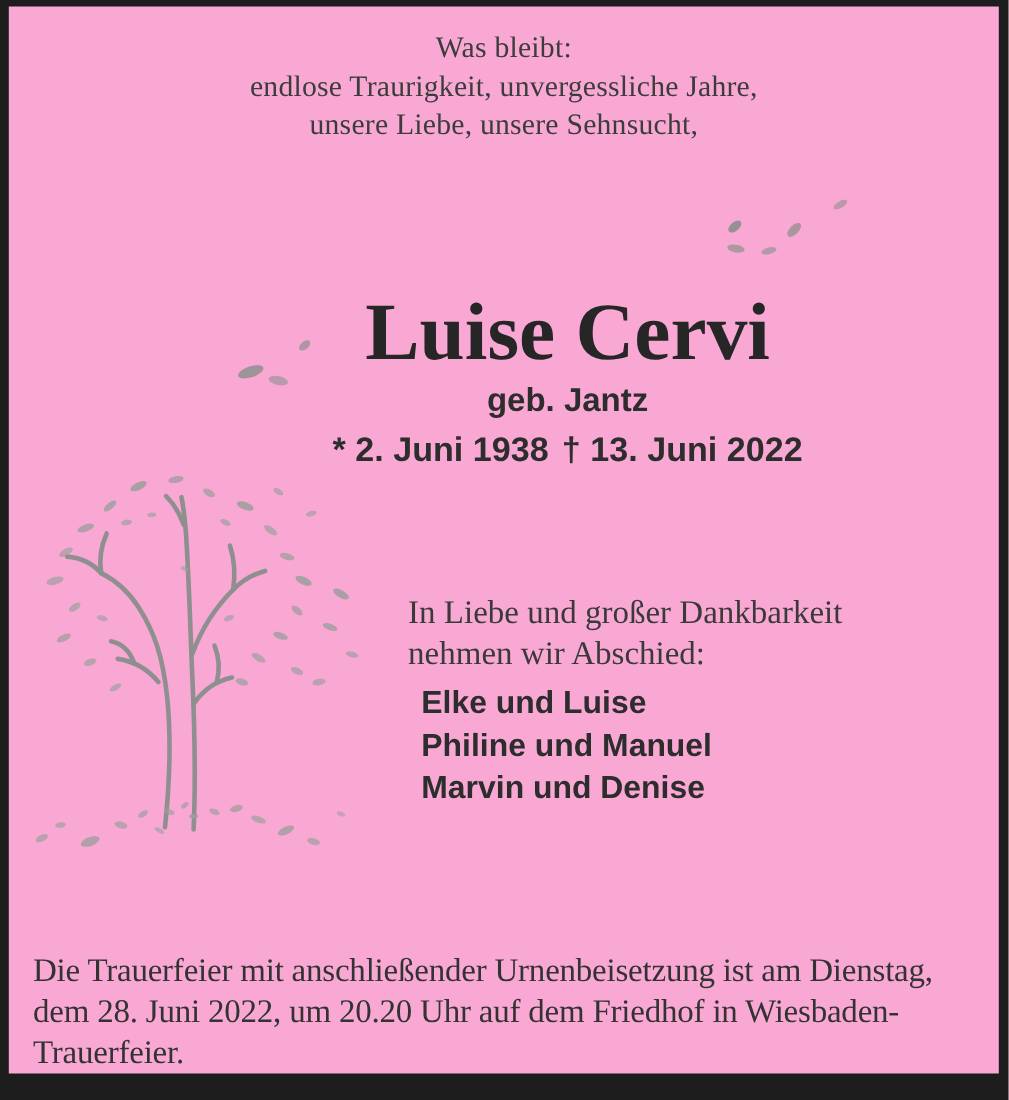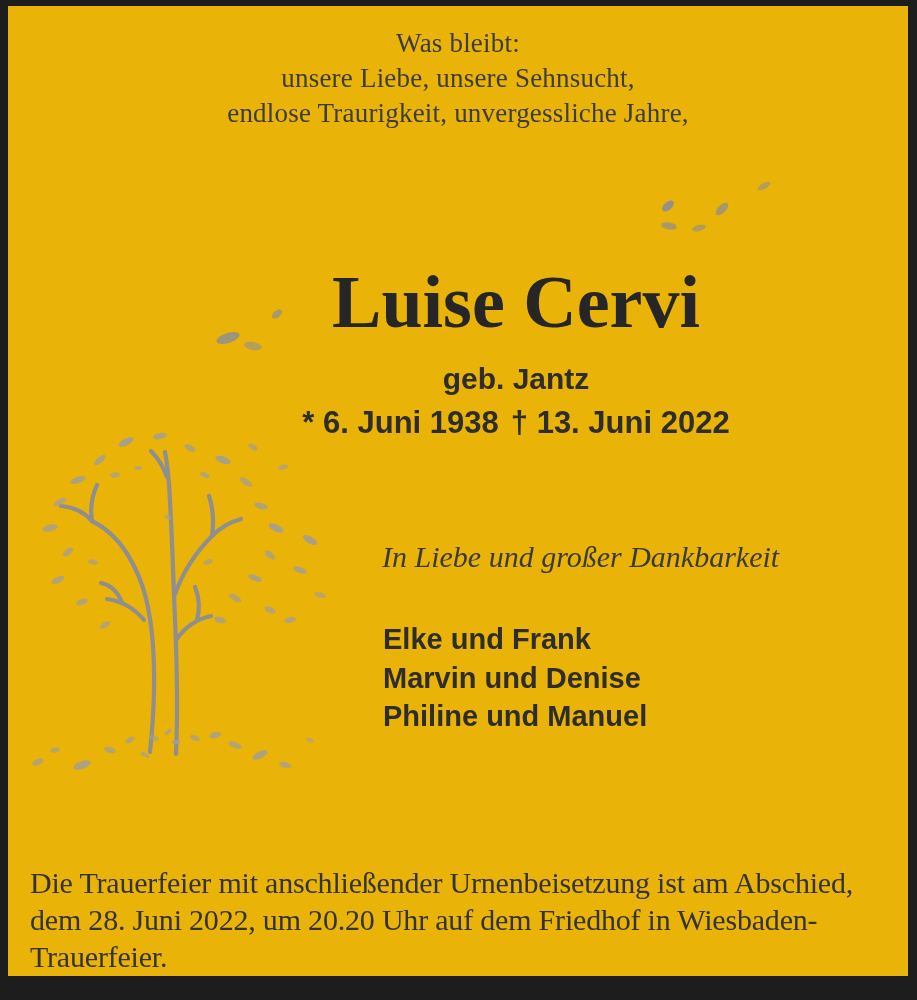--- a/index.html
+++ b/index.html
@@ -1,20 +1,20 @@
 <!DOCTYPE html>
 <html><head>
 <meta charset="utf-8">
 <style>
   html,body{margin:0;padding:0;background:#e9e9e9;}
   .page{
     position:relative;
     width:917px;height:1000px;
     box-sizing:border-box;
-    background:#eab308;
+    background:#f9a8d4;
     border-top:6px solid #1d1d1d;
     border-left:8px solid #1d1d1d;
     border-right:9px solid #1d1d1d;
     border-bottom:24px solid #1d1d1d;
     overflow:hidden;
     font-family:"Liberation Serif","DejaVu Serif",serif;
     color:#3a3a3a;
   }
   .serif{font-family:"Liberation Serif","DejaVu Serif",serif;}
   .sans{font-family:"Liberation Sans","DejaVu Sans",sans-serif;}
@@ -27,32 +27,32 @@
   }
   .deceased{
     position:absolute;left:115px;top:256px;width:786px;
     text-align:center;
   }
   .deceased .name{
     font-weight:700;font-size:74px;line-height:80px;
     color:#262626;letter-spacing:0;
   }
   .deceased .maiden{
-    margin-top:20px;
+    margin-top:6px;
     font-weight:700;font-size:30px;line-height:34px;color:#2d2d2d;
   }
   .deceased .dates{
     margin-top:10px;
     font-weight:700;font-size:31px;line-height:34px;color:#2d2d2d;
   }
   .deceased .dates .death{margin-left:12px;}
 
   .farewell{
-    position:absolute;left:374px;top:532px;
-    font-size:30px;line-height:38px;color:#3a3a3a;font-style:italic;
+    position:absolute;left:363px;top:532px;
+    font-size:30px;line-height:38px;color:#3a3a3a;
   }
   .mourners{
     position:absolute;left:375px;top:614px;
     font-weight:700;font-size:29px;line-height:38.5px;color:#2d2d2d;
   }
   .funeral{
     position:absolute;left:22px;top:858px;width:860px;
     font-size:30px;line-height:37px;color:#333333;
     letter-spacing:-.2px;
   }
@@ -61,22 +61,22 @@
   .float-leaves{left:642px;top:172px;}
   .name-leaves{left:205px;top:294px;}
 </style>
 </head>
 <body>
 
 <div class="page">
 
   <div class="epigraph">
     <div>Was bleibt:</div>
+    <div>endlose Traurigkeit, unvergessliche Jahre,</div>
     <div>unsere Liebe, unsere Sehnsucht,</div>
-    <div>endlose Traurigkeit, unvergessliche Jahre,</div>
   </div>
 
   <svg class="illustration float-leaves" width="130" height="60" viewBox="0 0 130 60">
     <g fill="#8f8f8f">
       <ellipse cx="18" cy="28" rx="7" ry="4" transform="rotate(-40 18 28)" opacity=".95"></ellipse>
       <ellipse cx="19" cy="48" rx="8" ry="3.5" transform="rotate(10 19 48)" opacity=".7"></ellipse>
       <ellipse cx="49" cy="50" rx="7" ry="3" transform="rotate(-15 49 50)" opacity=".65"></ellipse>
       <ellipse cx="72" cy="31" rx="8" ry="4" transform="rotate(-45 72 31)" opacity=".75"></ellipse>
       <ellipse cx="114" cy="8" rx="7" ry="3" transform="rotate(-30 114 8)" opacity=".6"></ellipse>
     </g>
@@ -87,21 +87,21 @@
       <ellipse cx="15" cy="38" rx="12" ry="5" transform="rotate(-18 15 38)" opacity=".85"></ellipse>
       <ellipse cx="40" cy="46" rx="9" ry="4" transform="rotate(12 40 46)" opacity=".6"></ellipse>
       <ellipse cx="64" cy="14" rx="6" ry="3.5" transform="rotate(-40 64 14)" opacity=".7"></ellipse>
     </g>
   </svg>
 
   <div class="deceased">
     <div class="name serif">Luise Cervi</div>
     <div class="maiden sans">geb. Jantz</div>
     <div class="dates sans">
-      <span class="birth">* 6. Juni 1938</span><span class="death">† 13. Juni 2022</span>
+      <span class="birth">* 2. Juni 1938</span><span class="death">† 13. Juni 2022</span>
     </div>
   </div>
 
   <svg class="illustration tree-svg" width="330" height="375" viewBox="0 0 330 375">
     <g fill="none" stroke="#8f8f8f" stroke-width="4.2" stroke-linecap="round">
 
       <path d="M132 330 C136 292 138 252 134 212 C130 174 122 152 108 130 C99 116 88 106 74 99"></path>
       <path d="M74 99 C66 90 55 85 43 84"></path>
       <path d="M74 99 C72 87 74 74 79 63"></path>
       <path d="M126 198 C116 186 103 179 89 177"></path>
@@ -163,27 +163,28 @@
       <ellipse cx="37" cy="328" rx="5" ry="2.5" transform="rotate(-10 37 328)" opacity=".65"></ellipse>
       <ellipse cx="292" cy="318" rx="4" ry="2" transform="rotate(20 292 318)" opacity=".6"></ellipse>
       <ellipse cx="150" cy="310" rx="4" ry="2" transform="rotate(-40 150 310)" opacity=".7"></ellipse>
       <ellipse cx="127" cy="333" rx="5" ry="2" transform="rotate(30 127 333)" opacity=".65"></ellipse>
       <ellipse cx="20" cy="340" rx="6" ry="3" transform="rotate(-25 20 340)" opacity=".7"></ellipse>
     </g>
   </svg>
 
   <div class="farewell serif">
     <div>In Liebe und großer Dankbarkeit</div>
+    <div>nehmen wir Abschied:</div>
   </div>
 
   <div class="mourners sans">
-    <div>Elke und Frank</div>
+    <div>Elke und Luise</div>
+    <div>Philine und Manuel</div>
     <div>Marvin und Denise</div>
-    <div>Philine und Manuel</div>
   </div>
 
   <div class="funeral serif">
-    <div>Die Trauerfeier mit anschließender Urnenbeisetzung ist am Abschied,</div>
+    <div>Die Trauerfeier mit anschließender Urnenbeisetzung ist am Dienstag,</div>
     <div>dem 28. Juni 2022, um 20.20 Uhr auf dem Friedhof in Wiesbaden-</div>
     <div>Trauerfeier.</div>
   </div>
 
 </div>
 
 </body></html>

